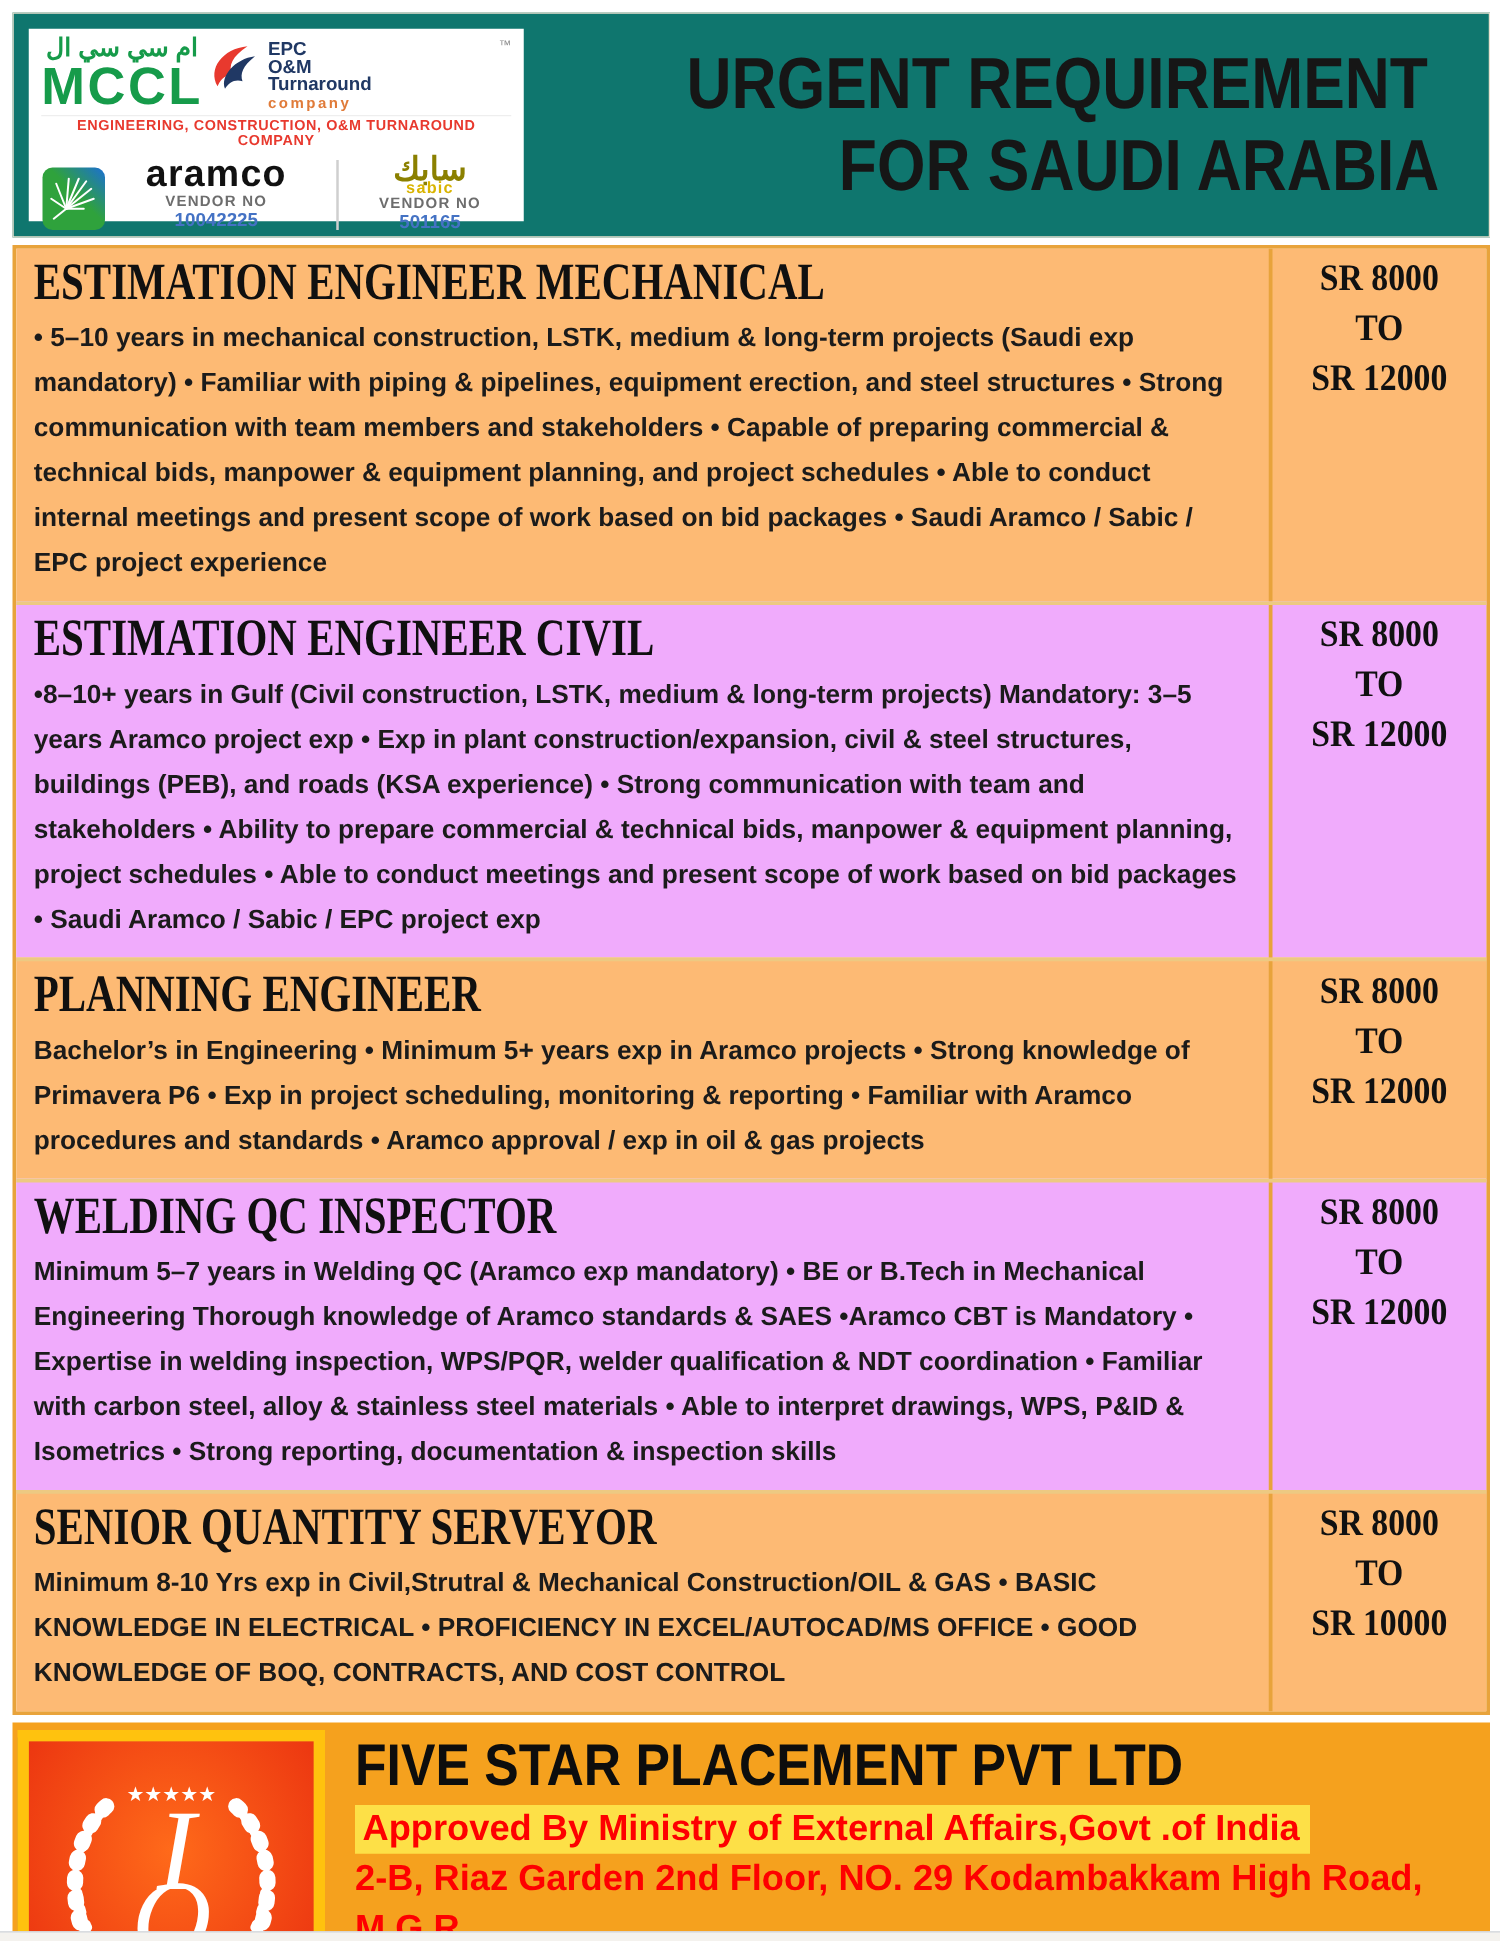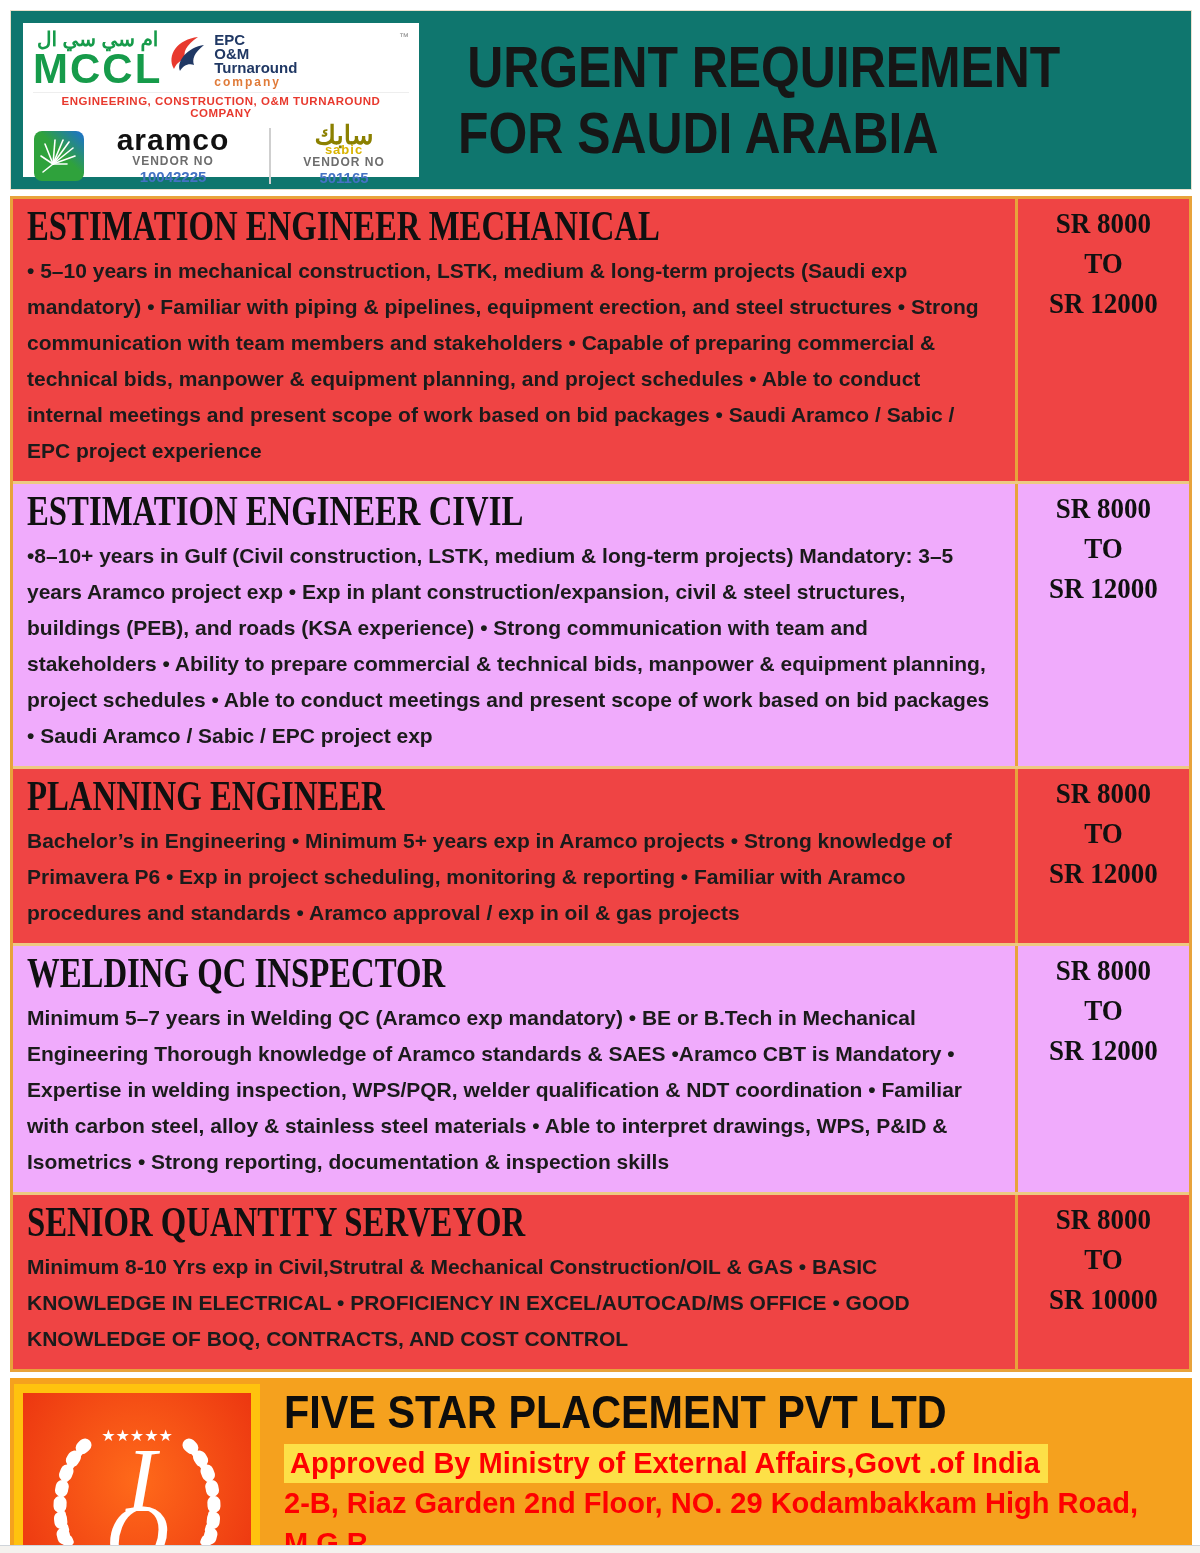--- a/index.html
+++ b/index.html
@@ -27,34 +27,34 @@
   .mccl-name { color:#169B4A; font-weight:900; font-size:42px; line-height:40px; letter-spacing:2px; }
   .flame { width:48px; height:46px; margin:4px 2px 0 2px; flex:none; }
   .epc-block { font-weight:900; color:#203864; font-size:15px; line-height:14px; padding-top:4px; }
   .epc-company { color:#E07B39; font-weight:bold; font-size:12px; letter-spacing:2px; }
   .tm { font-size:10px; color:#888; margin-left:auto; padding-top:2px; }
   .tagline {
     color:#E8392E; font-weight:900; font-size:11.5px; letter-spacing:0.5px;
     text-align:center; margin-top:3px; border-top:1px solid #eee; padding-top:2px;
   }
   .vendors { display:flex; margin-top:6px; align-items:center; }
-  .aramco-side { display:flex; align-items:center; flex:1; }
+  .aramco-side { display:flex; align-items:flex-end; flex:1; }
   .aramco-emblem { width:52px; height:52px; flex:none; }
   .aramco-txt { text-align:center; flex:1; }
   .aramco-name { font-weight:900; font-size:30px; line-height:28px; color:#111; letter-spacing:1px; }
   .vendor-label { color:#6d6d6d; font-weight:bold; font-size:12px; letter-spacing:1px; }
   .vendor-no { color:#4472C4; font-weight:900; font-size:15px; }
   .vdivider { width:2px; height:56px; background:#cfcfcf; margin:0 8px; }
   .sabic-side { width:130px; text-align:center; }
   .sabic-arabic { color:#8B8000; font-weight:bold; font-size:26px; line-height:20px; }
   .sabic-name { color:#D9B400; font-weight:900; font-size:13px; letter-spacing:1px; line-height:10px; }
 
   .banner-title {
     flex:1; display:flex; flex-direction:column; justify-content:center;
-    align-items:flex-start; text-align:center; color:#161616;
+    align-items:flex-end; text-align:center; color:#161616;
   }
   .banner-title .line {
     font-weight:900; font-size:58px; line-height:66px; letter-spacing:0;
     display:inline-block; transform:scaleX(0.86);
   }
 
   
   .job-table {
     margin-top:6px;
     border:3px solid #E8A33B;
@@ -63,21 +63,21 @@
   .thead { display:flex; background:#ffffff; border-bottom:4px solid #F0A500; }
   .th {
     font-family:"Liberation Serif", serif; font-weight:bold; font-size:19px;
     letter-spacing:1px; color:#111; padding:3px 0; text-align:center;
   }
   .th.cat { flex:1; }
   .th.sal { width:176px; border-left:3px solid #E8A33B; }
 
   .trow { display:flex; border-top:3px solid #EDC982; }
   .trow:first-of-type { border-top:none; }
-  .trow.cream { background:#ef4444; }
+  .trow.cream { background:#fdba74; }
   .trow.white { background:#f0abfc; }
   .cat-cell { flex:1; padding:0px 14px 12px 14px; }
   .sal-cell {
     width:174px; border-left:3px solid #E8A33B; text-align:center;
     padding-top:4px;
     font-family:"Liberation Serif", serif; font-weight:900;
     font-size:30px; line-height:40px; color:#111;
     white-space:pre-line;
   }
   .sal-inner { display:inline-block; transform:scaleX(0.9); white-space:pre-line; }

